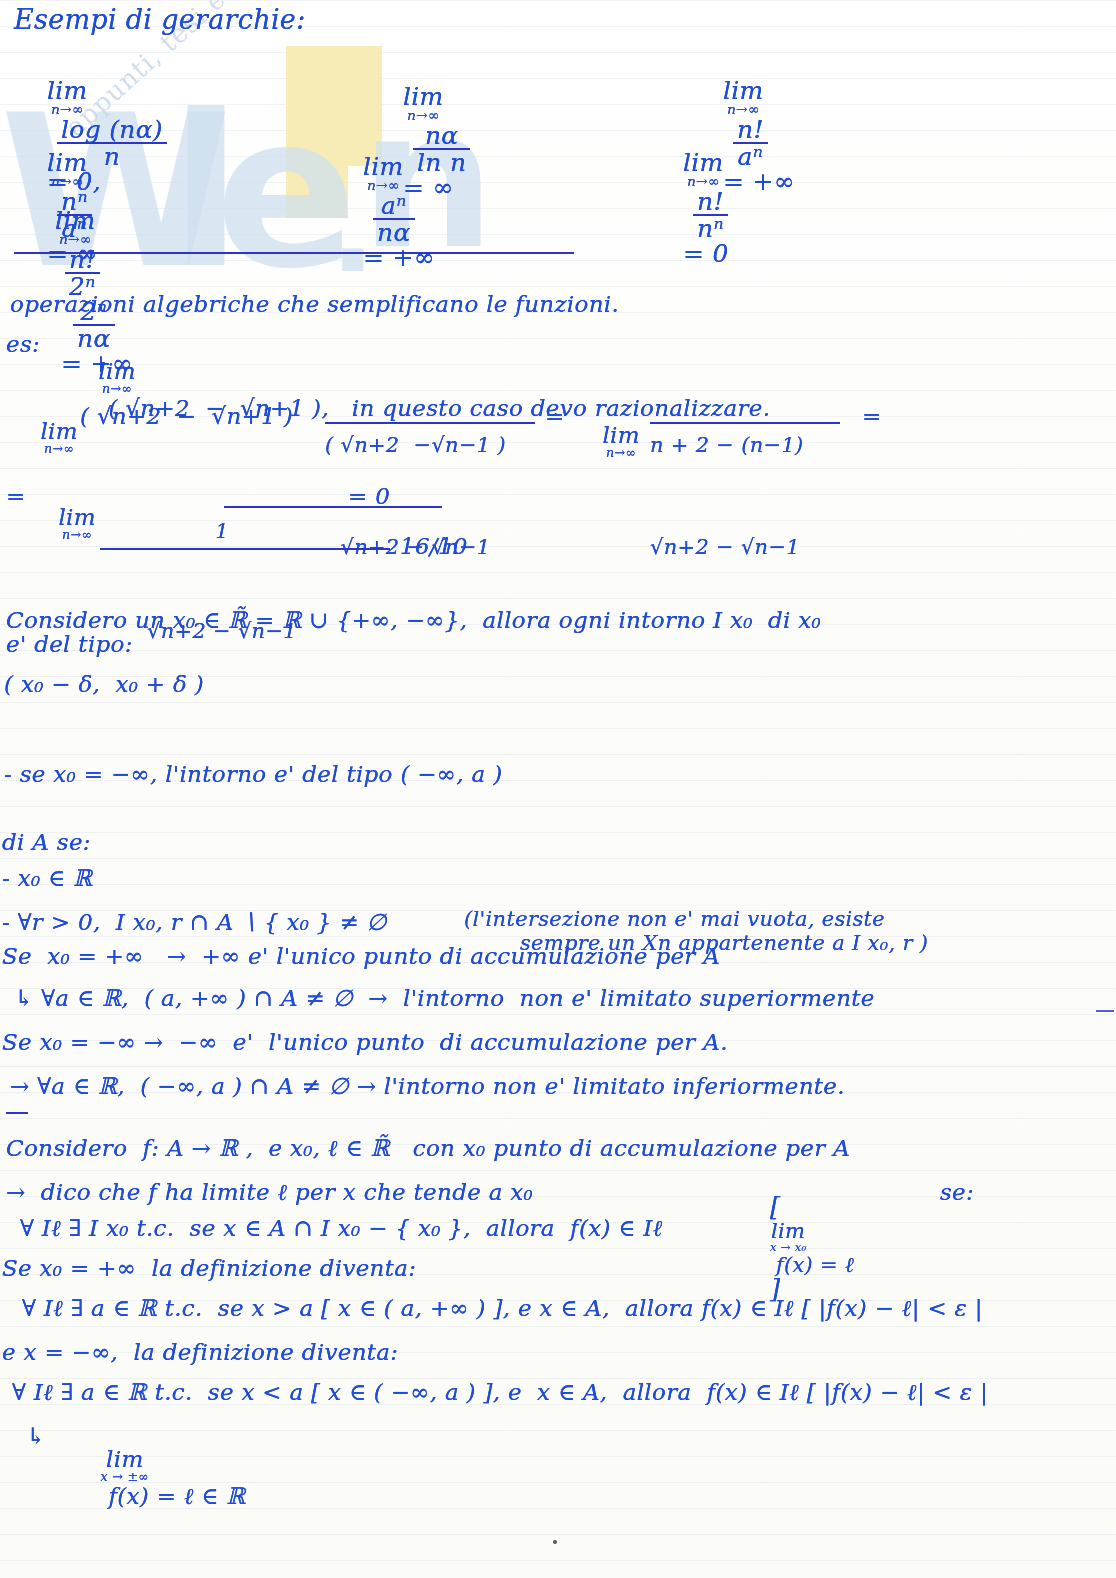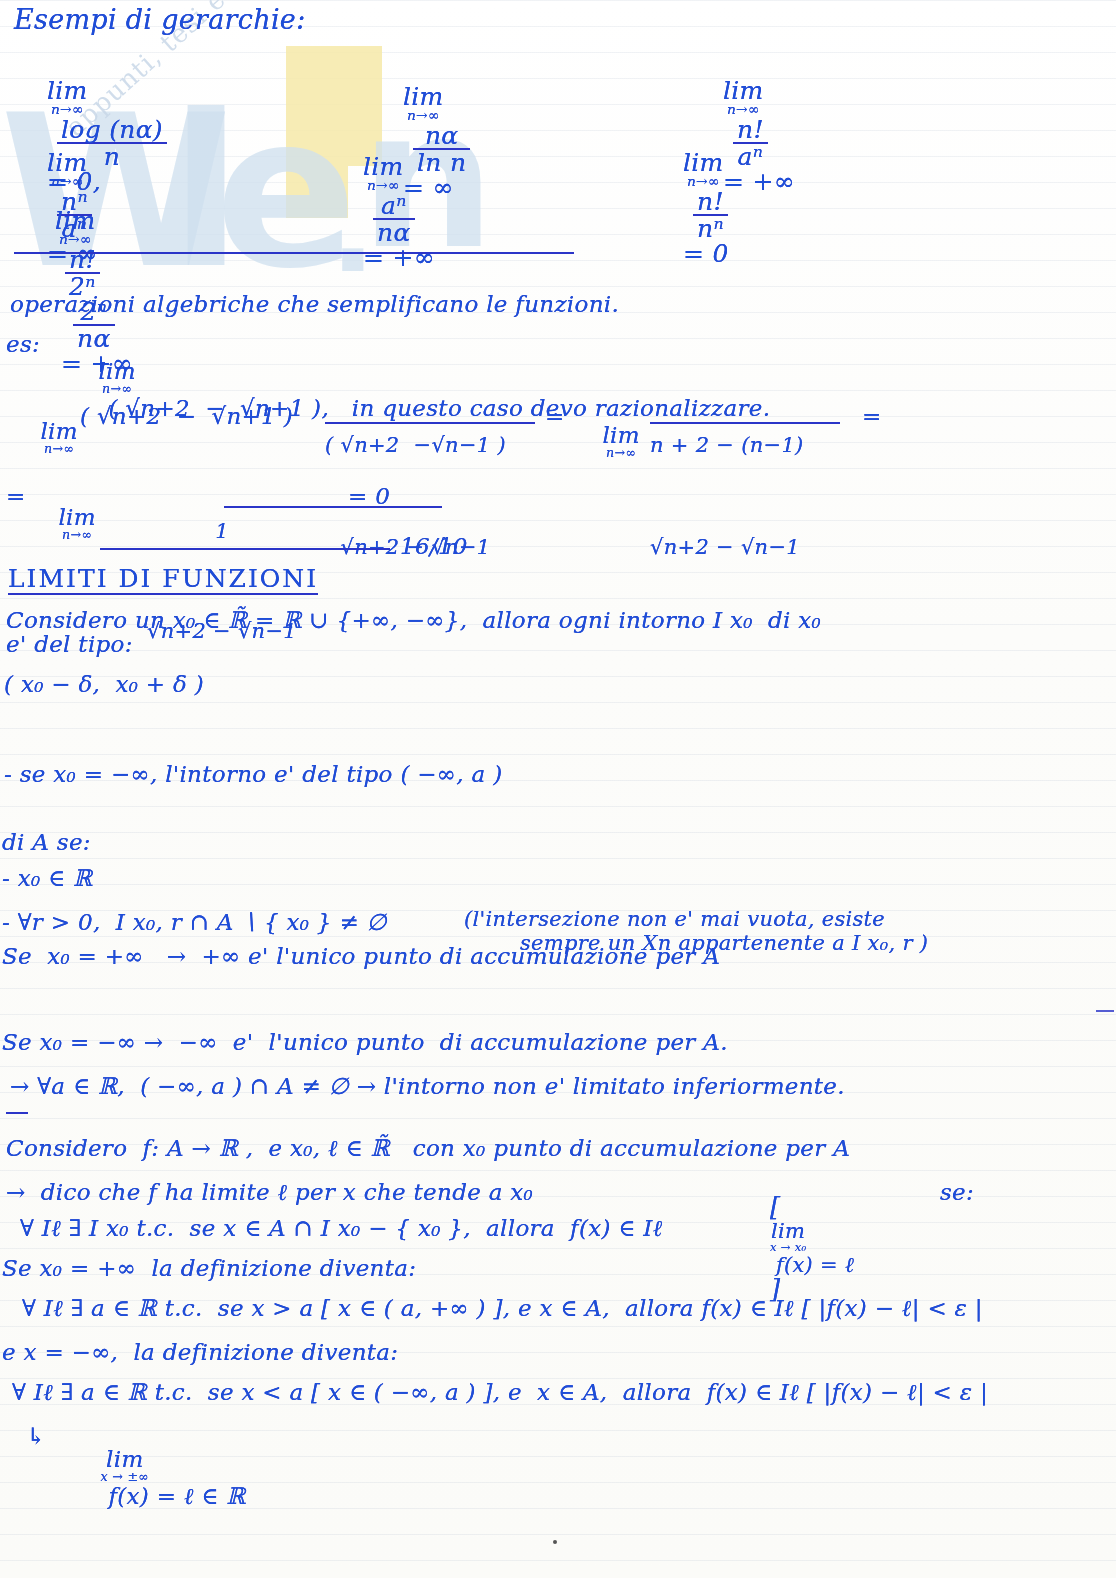--- a/index.html
+++ b/index.html
@@ -243,36 +243,36 @@
   <div class="hw s22" style="left:112px; top:476px; text-align:center; width:220px;">
     <div>1</div>
     <div class="hline" style="left:112px; top:30px; width:218px;"></div>
     <div style="margin-top:12px;">√n+2 − √n−1</div>
   </div>
   <div class="hw s24" style="left:348px; top:484px;">= 0</div>
 
   <div class="hline" style="left:100px; top:548px; width:290px;"></div>
   <div class="hw s24" style="left:400px; top:534px;">16/10</div>
 
-  <div class="hw s26 underline-hdr" style="left:8px; top:566px; font-style:normal; letter-spacing:2px;">LIMITI DI FUNZIONI</div>
 
   <div class="hw s24" style="left:6px; top:608px;">Considero un x₀ ∈ ℝ̃ = ℝ ∪ {+∞, −∞},  allora ogni intorno I x₀  di x₀</div>
   <div class="hw s24" style="left:6px; top:632px;">e' del tipo:</div>
 
   <div class="hw s24" style="left:4px; top:672px;">( x₀ − δ,  x₀ + δ )</div>
   <div class="hw s24" style="left:4px; top:762px;">- se x₀ = −∞, l'intorno e' del tipo ( −∞, a )</div>
 
   <div class="hw s24" style="left:2px; top:830px;">di A se:</div>
 
   <div class="hw s24" style="left:2px; top:866px;">- x₀ ∈ ℝ</div>
   <div class="hw s24" style="left:2px; top:910px;">- ∀r &gt; 0,  I x₀, r ∩ A ∖ { x₀ } ≠ ∅</div>
   <div class="hw s22" style="left:464px; top:908px;">(l'intersezione non e' mai vuota, esiste</div>
   <div class="hw s22" style="left:520px; top:932px;">sempre un Xn appartenente a I x₀, r )</div>
 
   <div class="hw s24" style="left:2px; top:944px;"><span>Se  x₀ = +∞   →  +∞ e' l'unico punto di accumulazione per A</span></div>
+  <div class="hw s24" style="left:14px; top:986px;">↳ ∀a ∈ ℝ,  ( a, +∞ ) ∩ A ≠ ∅  →  l'intorno  non e' limitato superiormente</div>
 
   <div class="hw s24" style="left:2px; top:1030px;">Se x₀ = −∞ →  −∞  e'  l'unico punto  di accumulazione per A.</div>
   <div class="hw s24" style="left:10px; top:1074px;">→ ∀a ∈ ℝ,  ( −∞, a ) ∩ A ≠ ∅ → l'intorno non e' limitato inferiormente.</div>
 
   <div class="hline" style="left:6px; top:1112px; width:22px;"></div>
   <div class="edge-mark" style="top:1010px;"></div>
 
   <div class="hw s24" style="left:6px; top:1136px;">Considero  f: A → ℝ ,  e x₀, ℓ ∈ ℝ̃   con x₀ punto di accumulazione per A</div>
   <div class="hw s24" style="left:6px; top:1180px;">→  dico che f ha limite ℓ per x che tende a x₀</div>
   <div class="hw s22" style="left:742px; top:1172px;">

